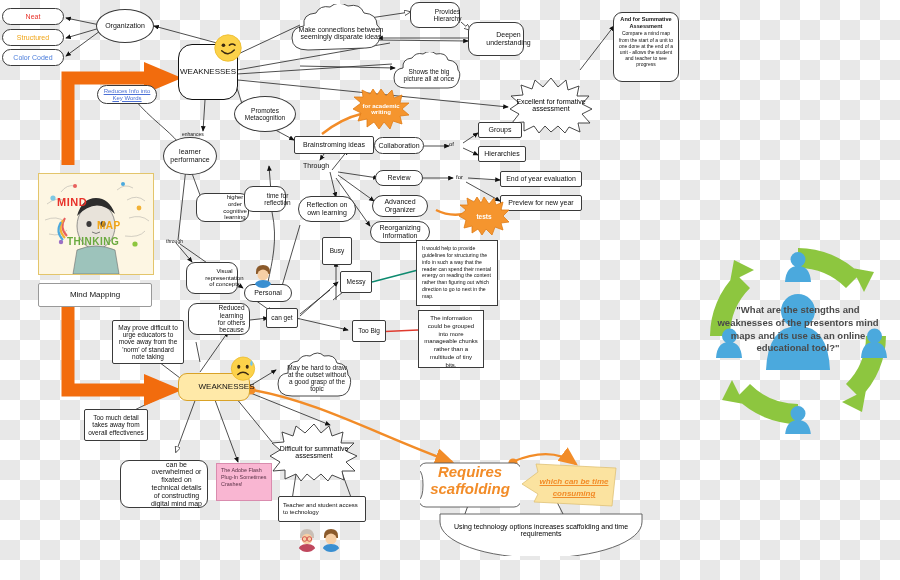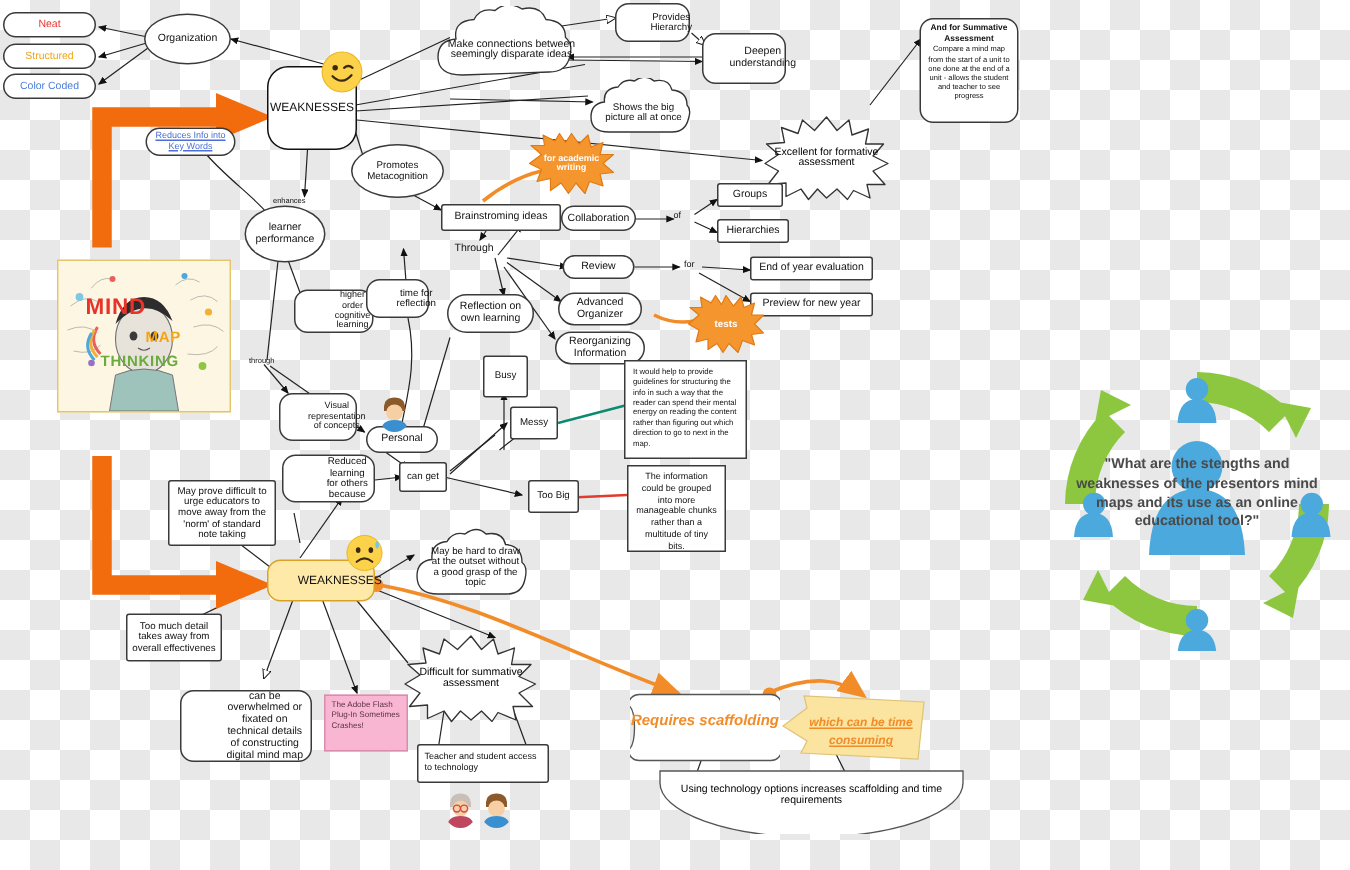--- a/index.html
+++ b/index.html
@@ -323,24 +323,25 @@
       <ellipse cx="57" cy="52" rx="19" ry="23" fill="#e8e3da" stroke="#6b6b6b" stroke-width="0.7"></ellipse>
       <path d="M38,42 q19,-20 38,-2 q-6,-16 -19,-16 q-14,0 -19,18 z" fill="#2d2d2d"></path>
       <ellipse cx="50" cy="50" rx="2.6" ry="3" fill="#3a3a3a"></ellipse>
       <ellipse cx="64" cy="50" rx="2.6" ry="3" fill="#3a3a3a"></ellipse>
       <path d="M53,58 q4,3 8,0" stroke="#5a5a5a" stroke-width="0.8" fill="none"></path>
       <path d="M38,76 q19,-8 38,0 l4,24 h-46 z" fill="#9dc3bb" stroke="#6b6b6b" stroke-width="0.6"></path>
       <path d="M26,44 q-6,10 2,18" stroke="#e8605d" stroke-width="2" fill="none"></path>
       <path d="M24,46 q-6,10 2,18" stroke="#f2b134" stroke-width="2" fill="none"></path>
       <path d="M22,48 q-6,10 2,18" stroke="#4ba9dd" stroke-width="2" fill="none"></path>
     </svg>
-    <div class="mmword" style="left:18px;top:22px;font-size:15px;color:#e8322a;">MIND</div>
+    <div class="mmword" style="left:18px;top:22px;font-size:11px;color:#e8322a;">MIND</div>
     <div class="mmword" style="left:58px;top:46px;font-size:10px;color:#f2a413;">MAP</div>
     <div class="mmword" style="left:28px;top:62px;font-size:10px;color:#6aaa3f;">THINKING</div>
   </div>
+  <div class="node rect txt-8" style="left:38px;top:283px;width:114px;height:24px;border-color:#999;">Mind Mapping</div>
 
   <div class="node rect txt-65" style="left:322px;top:237px;width:30px;height:28px;">Busy</div>
   <div class="node rect txt-65" style="left:340px;top:271px;width:32px;height:22px;">Messy</div>
   <div class="node rect txt-65" style="left:352px;top:320px;width:34px;height:22px;">Too Big</div>
 
   <div class="node pill txt-7" style="left:244px;top:284px;width:48px;height:18px;">Personal</div>
   <svg class="emoji" style="left:252px;top:264px;width:22px;height:24px;" viewBox="0 0 22 24">
     <path d="M4,8 q0,-7 7,-7 q7,0 7,7 v2 h-14 z" fill="#8b5a2b"></path>
     <ellipse cx="11" cy="11" rx="5.6" ry="5.4" fill="#f7cfa5"></ellipse>
     <path d="M2,24 q0,-8 9,-8 q9,0 9,8 z" fill="#3a8fd1"></path>
@@ -392,21 +393,21 @@
     <svg viewBox="0 0 92 60" preserveAspectRatio="none">
       <path d="M46,2 L53,11 L61,4 L64,14 L75,10 L73,21 L86,21 L78,29 L89,34 L78,40 L87,49 L74,49 L76,58 L64,53 L60,59 L53,52 L46,58 L39,52 L33,59 L28,52 L17,57 L17,48 L5,49 L12,40 L2,34 L12,28 L4,21 L16,20 L14,10 L25,14 L28,4 L37,11 Z" fill="#fff" stroke="#333" stroke-width="0.9" stroke-linejoin="round"></path>
     </svg>
     <div class="b-txt">Difficult for summative assessment</div>
   </div>
 
   <div class="banner" style="left:420px;top:460px;width:100px;height:50px;">
     <svg viewBox="0 0 100 50" style="position:absolute;inset:0;width:100%;height:100%;">
       <path d="M6,3 h88 a7,7 0 0 1 7,7 v30 a7,7 0 0 1 -7,7 h-88 a7,7 0 0 1 -7,-7 q4,-3 4,-15 q0,-12 -4,-15 a7,7 0 0 1 7,-7 z" fill="#fff" stroke="#555" stroke-width="0.9"></path>
     </svg>
-    <div class="bn-txt orangeitalic" style="font-size:10px;padding-top:15px;">Requires scaffolding</div>
+    <div class="bn-txt orangeitalic" style="font-size:15px;padding-top:3px;">Requires scaffolding</div>
   </div>
 
   <div class="banner" style="left:520px;top:462px;width:98px;height:48px;">
     <svg viewBox="0 0 98 48" style="position:absolute;inset:0;width:100%;height:100%;">
       <path d="M2,22 L18,10 L16,2 L96,6 L92,44 L14,40 L18,32 Z" fill="#fbe3a0" stroke="#e0c276" stroke-width="0.8"></path>
     </svg>
     <div class="bn-txt orangeitalic" style="font-size:8px;padding-top:14px;padding-left:10px;line-height:1.5;text-decoration:underline;">which can be time consuming</div>
   </div>
 
   <div class="banner" style="left:438px;top:512px;width:206px;height:44px;">

